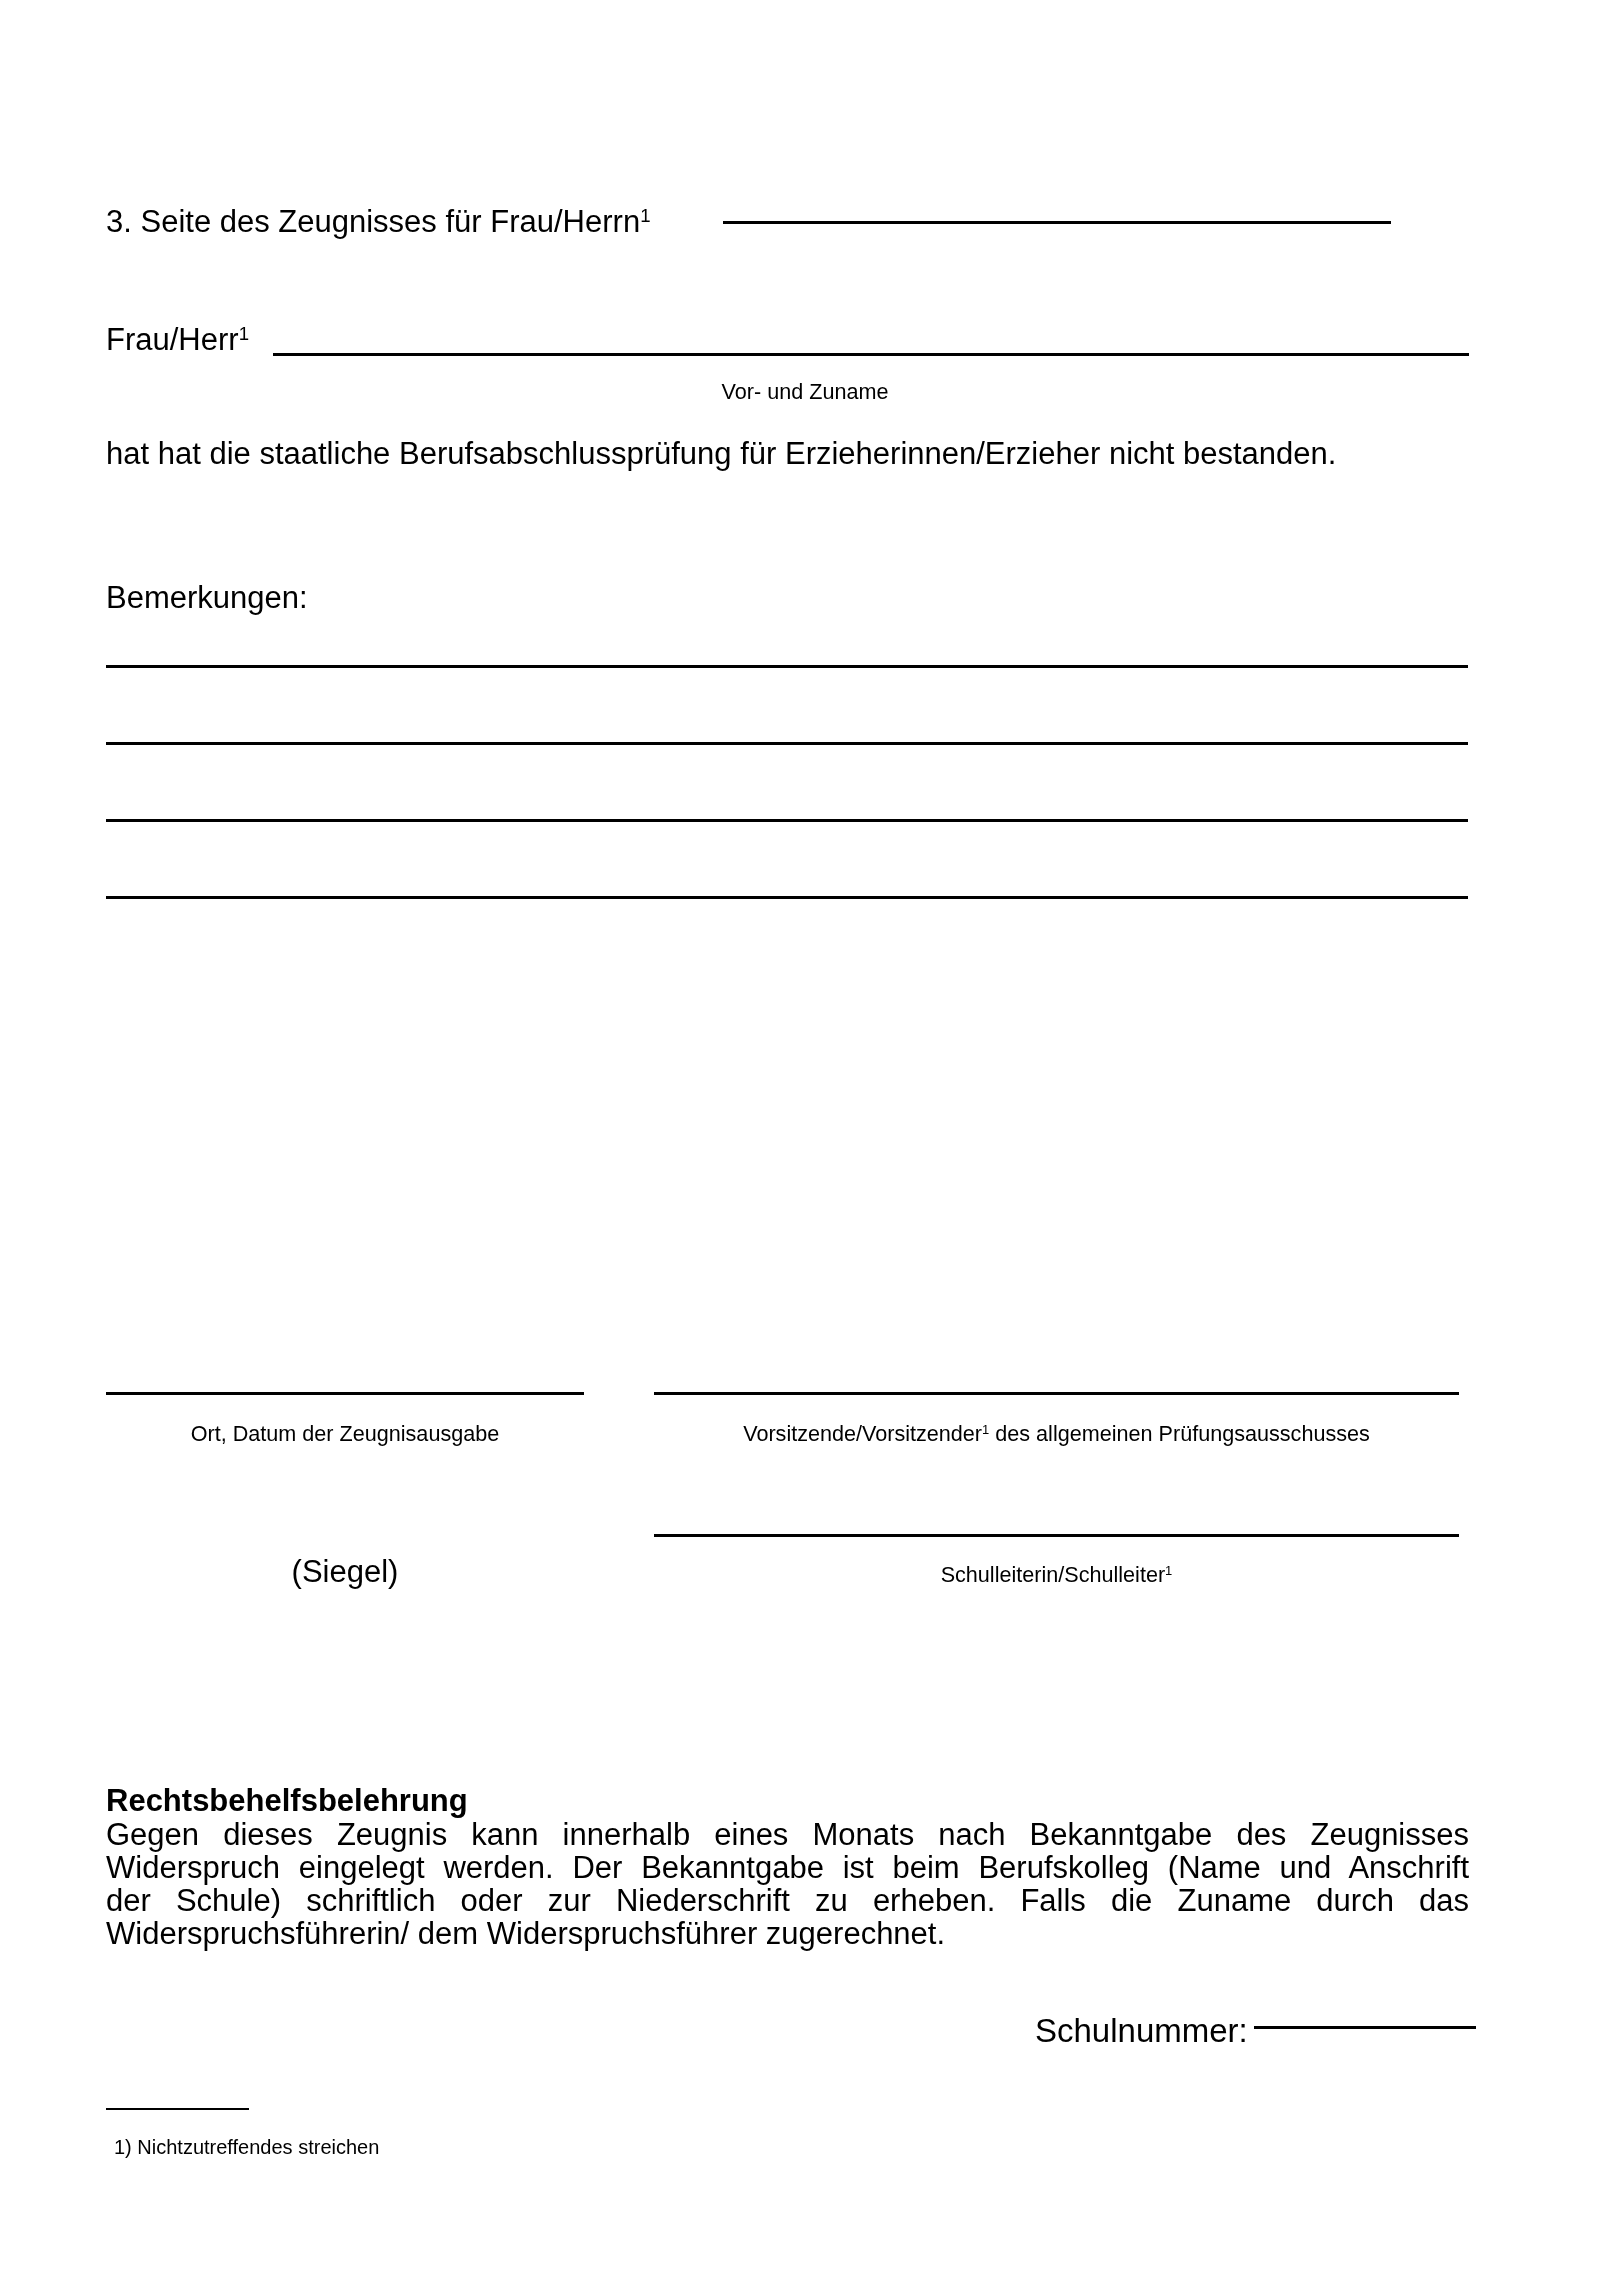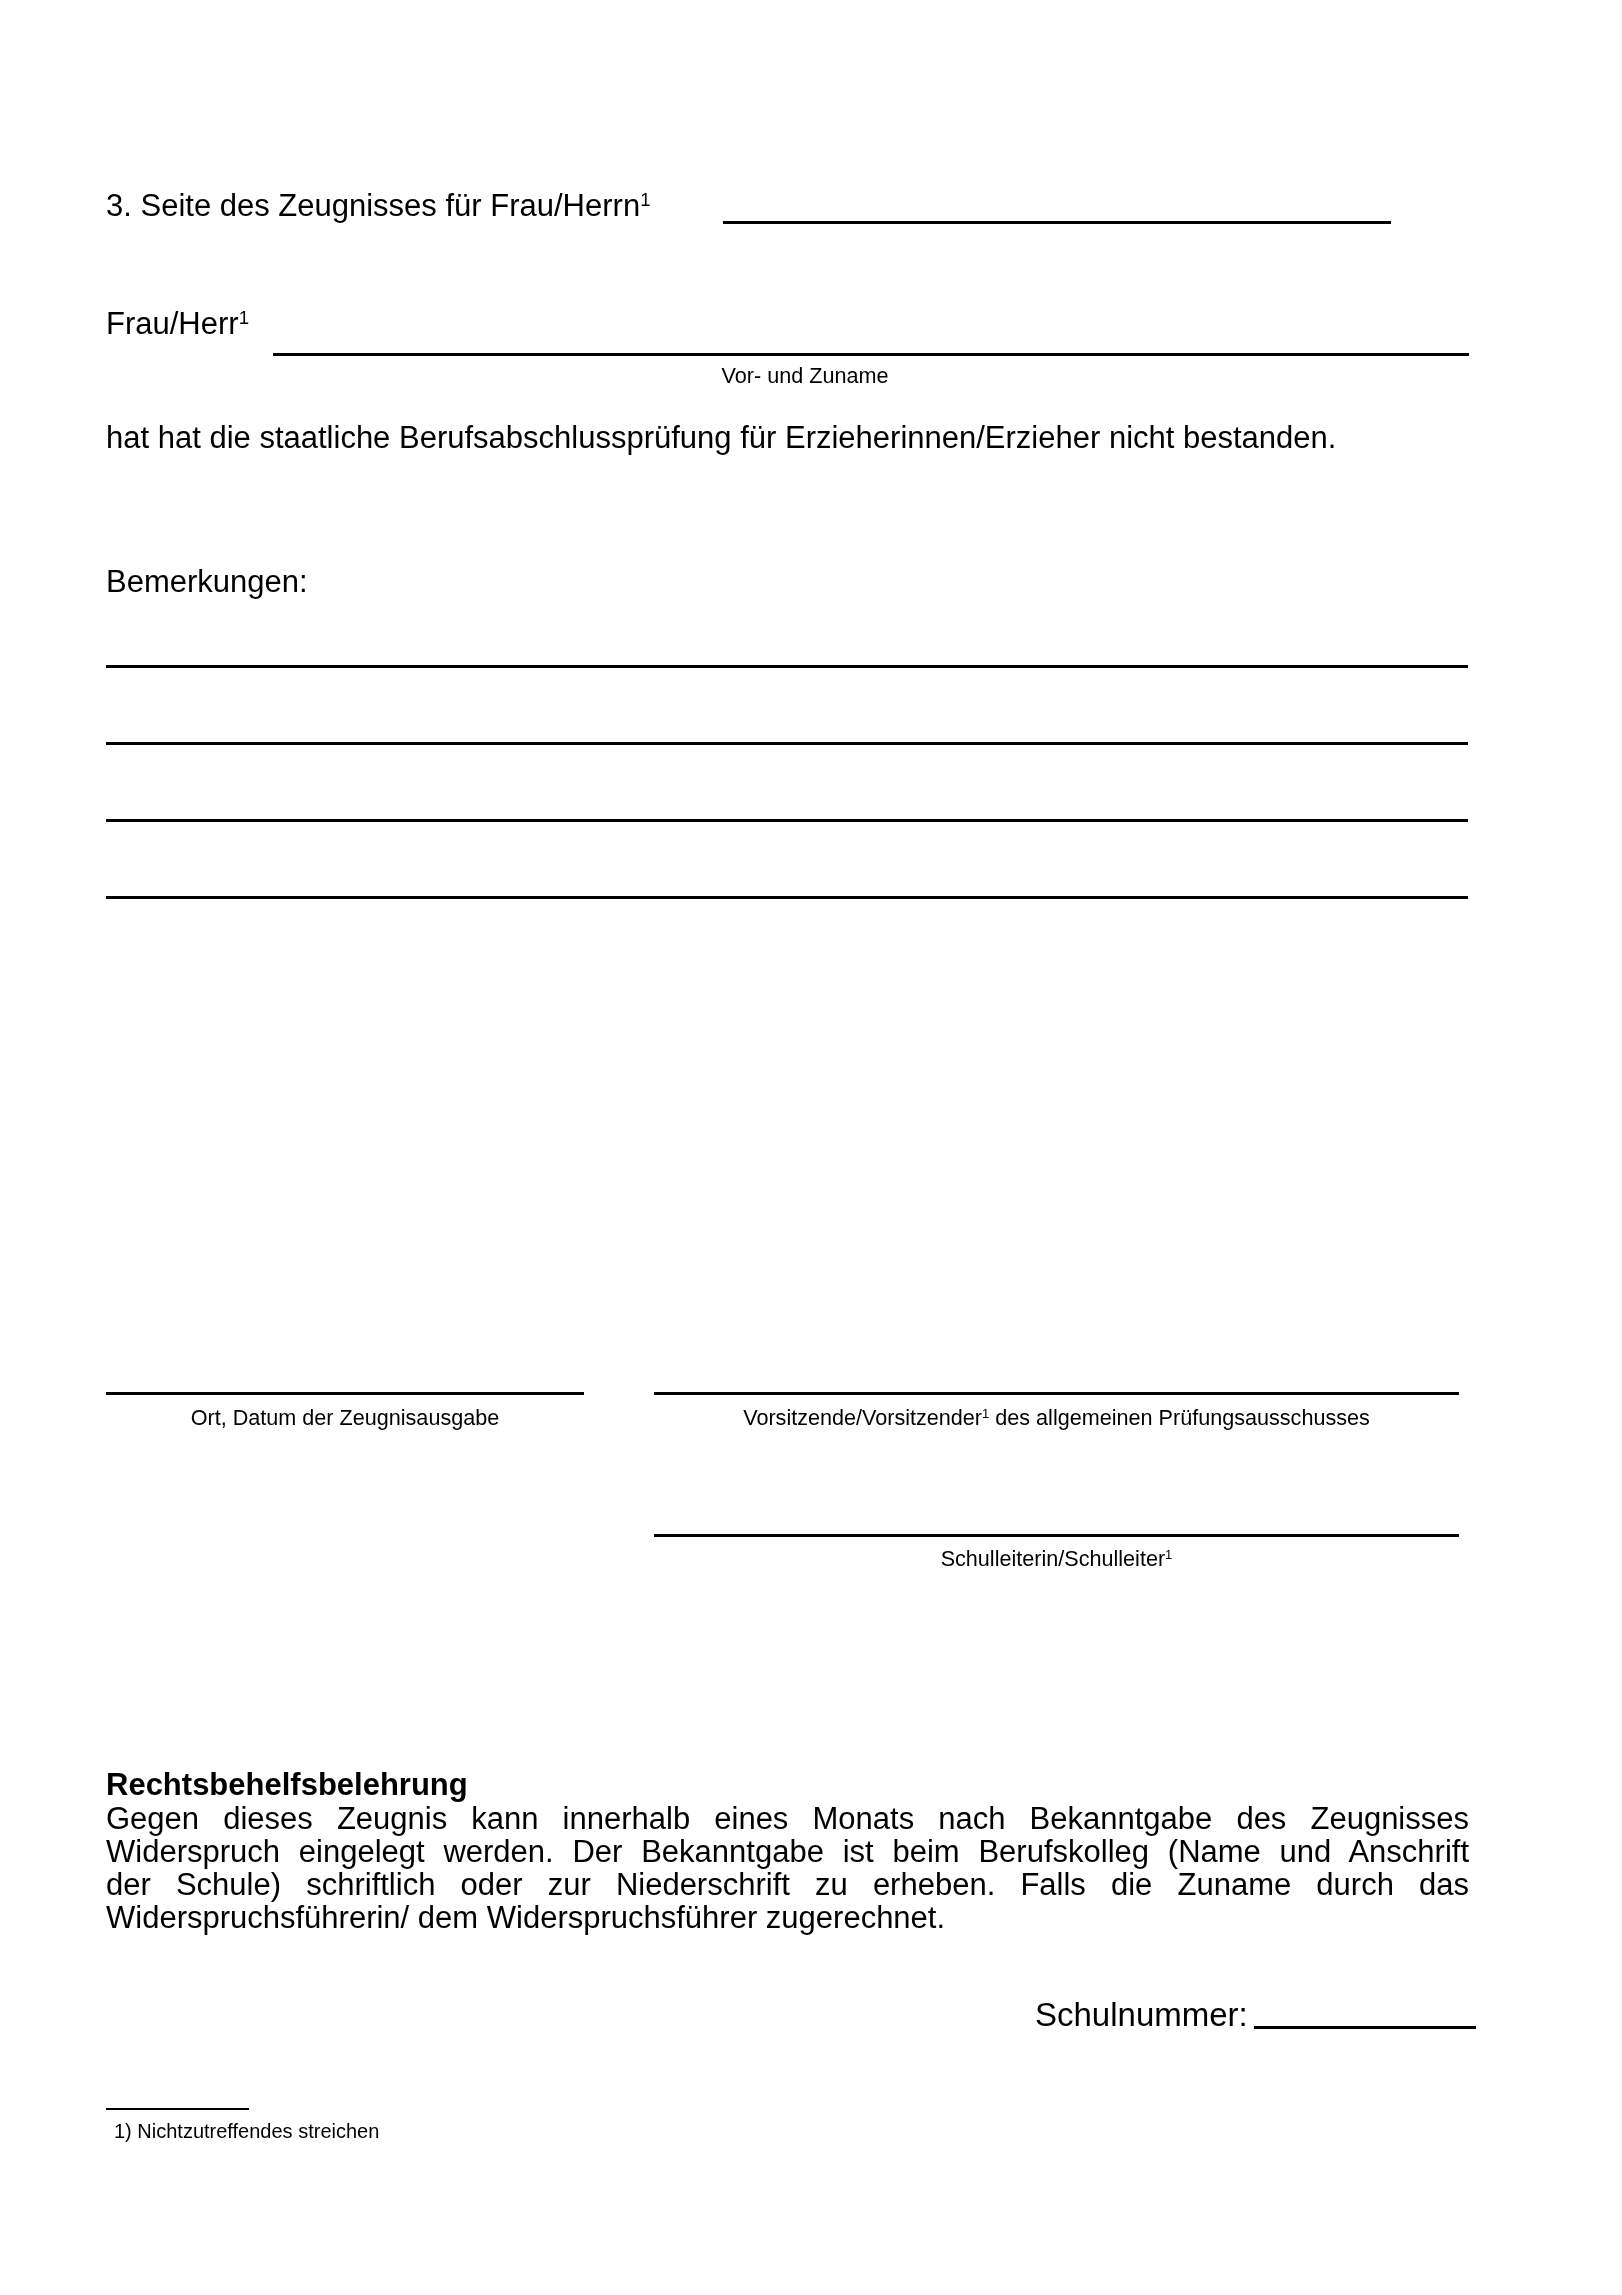--- a/index.html
+++ b/index.html
@@ -5,21 +5,21 @@
   html, body { margin: 0; padding: 0; background: #888; }
   .page {
     position: relative;
     width: 1623px;
     height: 2295px;
     background: #ffffff;
     font-family: "Liberation Sans", sans-serif;
     color: #000000;
     overflow: hidden;
   }
-  .abs { position: absolute; }
+  .abs { position: absolute; margin-top: 16px; }
   .body-text { font-size: 31px; line-height: 1.15; }
   .small-text { font-size: 21.6px; line-height: 1.1; }
   .rule { position: absolute; background: #000000; height: 3.3px; }
   .rule-thin { position: absolute; background: #000000; height: 2px; }
   sup.fn {
     font-size: 60%;
     line-height: 0;
     vertical-align: baseline;
     position: relative;
     top: -0.55em;
@@ -63,20 +63,21 @@
   <div class="rule" style="left:106px; top:819px; width:1362px;"></div>
   <div class="rule" style="left:106px; top:896px; width:1362px;"></div>
 
   <div class="rule" style="left:106px; top:1392px; width:478px;"></div>
   <div class="rule" style="left:654px; top:1392px; width:805px;"></div>
   <div class="abs small-text centered" style="left:106px; top:1406px; width:478px;">Ort, Datum der Zeugnisausgabe</div>
   <div class="abs small-text centered" style="left:654px; top:1406px; width:805px;">
     <span>Vorsitzende/Vorsitzender</span><sup class="fn">1</sup><span> des allgemeinen Prüfungsausschusses</span>
   </div>
 
+  <div class="abs body-text centered" style="left:106px; top:1538px; width:478px;">(Siegel)</div>
   <div class="rule" style="left:654px; top:1534px; width:805px;"></div>
   <div class="abs small-text centered" style="left:654px; top:1547px; width:805px;">
     <span>Schulleiterin/Schulleiter</span><sup class="fn">1</sup>
   </div>
 
   <div class="abs legal-title nowrap" style="left:106px; top:1767px;">Rechtsbehelfsbelehrung</div>
   <div class="abs legal-lines" style="left:106px; top:1802px; width:1363px;">
     <span class="legal-line">Gegen dieses Zeugnis kann innerhalb eines Monats nach Bekanntgabe des Zeugnisses</span>
     <span class="legal-line">Widerspruch eingelegt werden. Der Bekanntgabe ist beim Berufskolleg (Name und Anschrift</span>
     <span class="legal-line">der Schule) schriftlich oder zur Niederschrift zu erheben. Falls die Zuname durch das</span>

